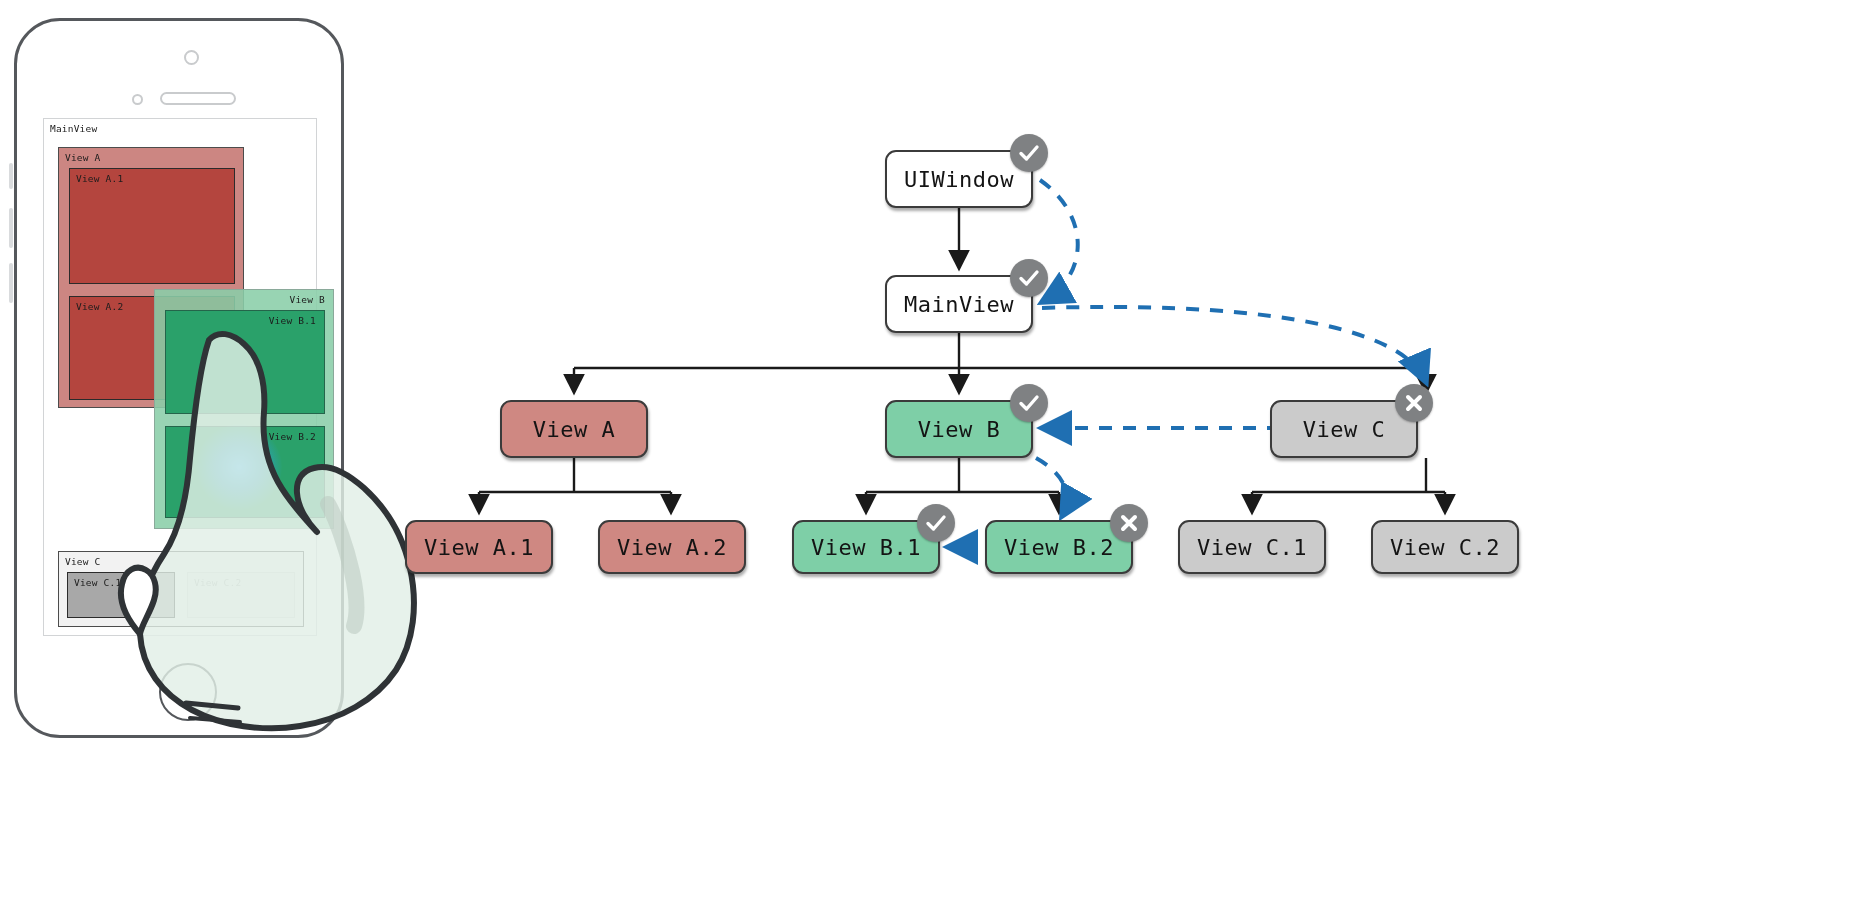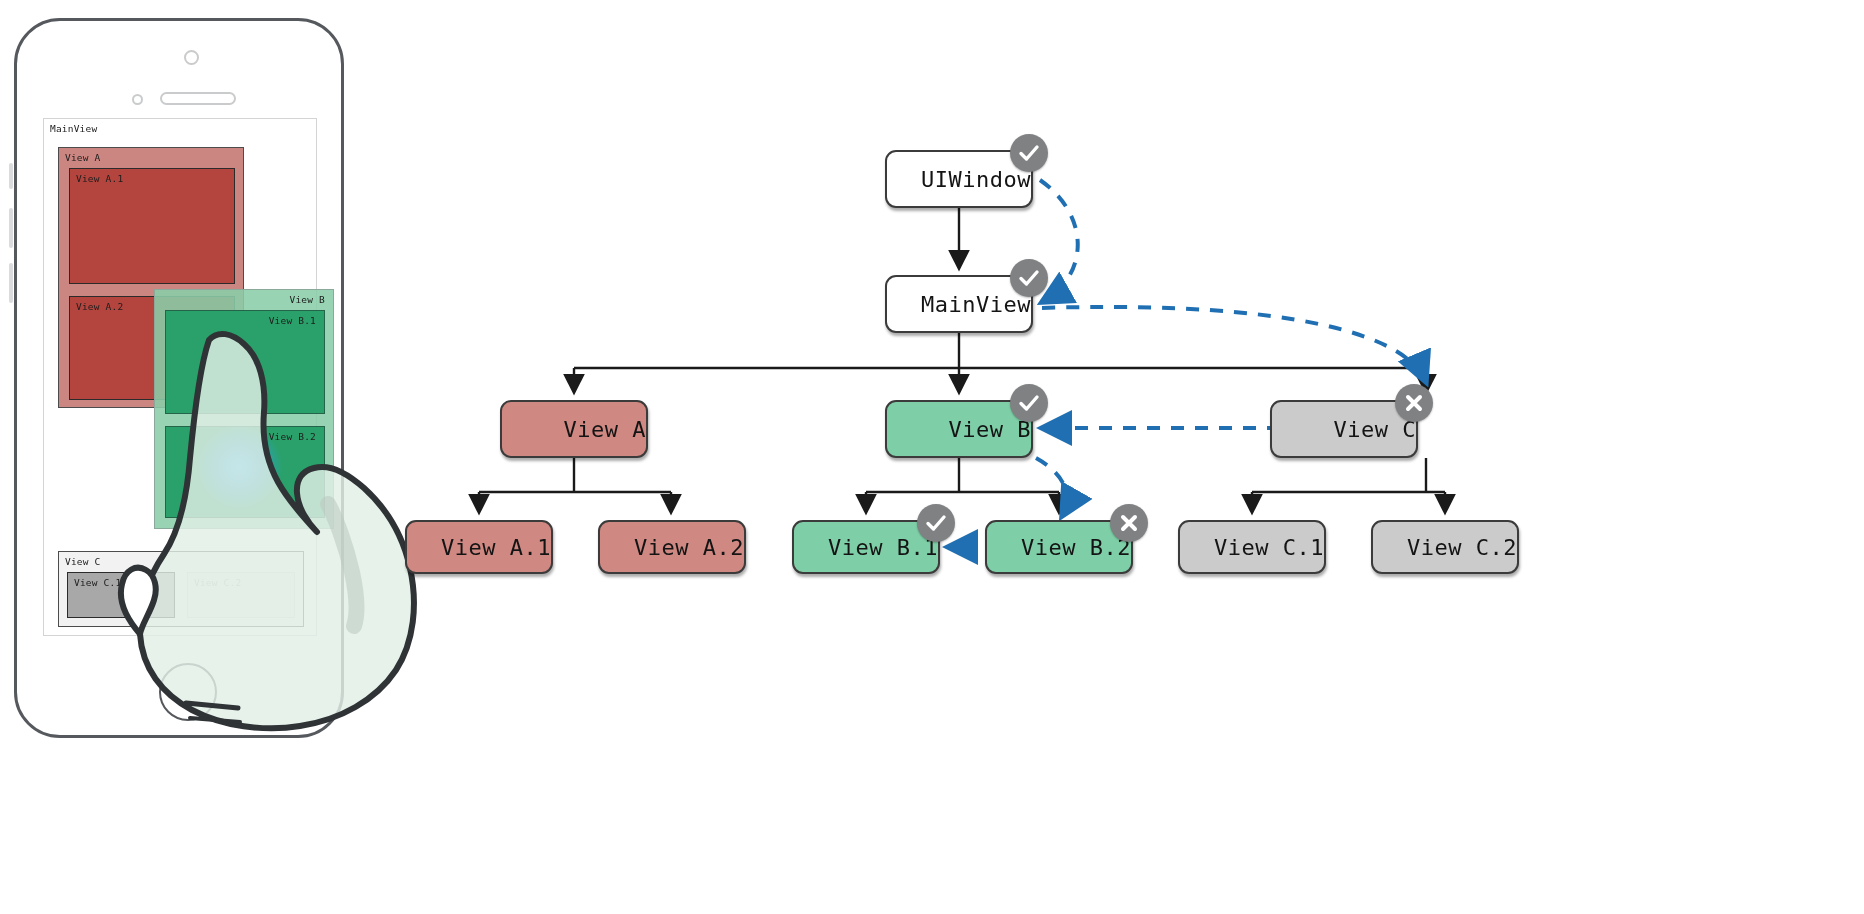--- a/index.html
+++ b/index.html
@@ -65,21 +65,21 @@
       pointer-events:none;}
 
   
   #hand{position:absolute;left:100px;top:300px;width:320px;height:430px;pointer-events:none;}
 
   
   #tree{position:absolute;left:400px;top:120px;width:1464px;height:520px;}
 
   .node{position:absolute;box-sizing:border-box;border-radius:11px;
         border:2px solid #3b3b3b;background:#ffffff;
-        display:flex;align-items:center;justify-content:flex-end;
+        display:flex;align-items:center;justify-content:center;
         font-size:22px;color:#141414;letter-spacing:.5px;
         box-shadow:1px 3px 3px rgba(0,0,0,.33);}
   .node.red{background:#cf8882;}
   .node.green{background:#7ecfa7;}
   .node.grey{background:#cbcbcb;}
 
   .badge{position:absolute;width:38px;height:38px;border-radius:50%;background:#7f8183;
          display:flex;align-items:center;justify-content:center;z-index:6;
          box-shadow:0 1px 2px rgba(0,0,0,.28);}
   .badge svg{width:24px;height:24px;}

